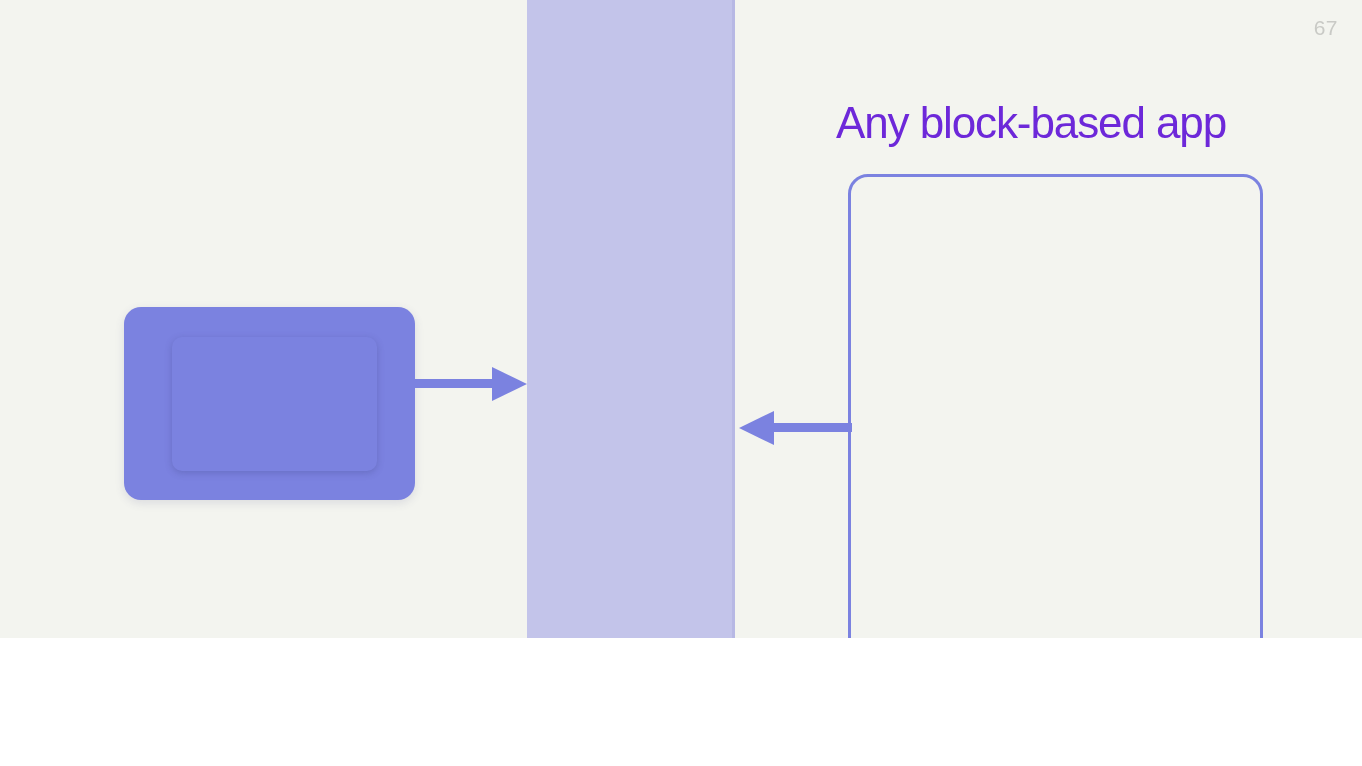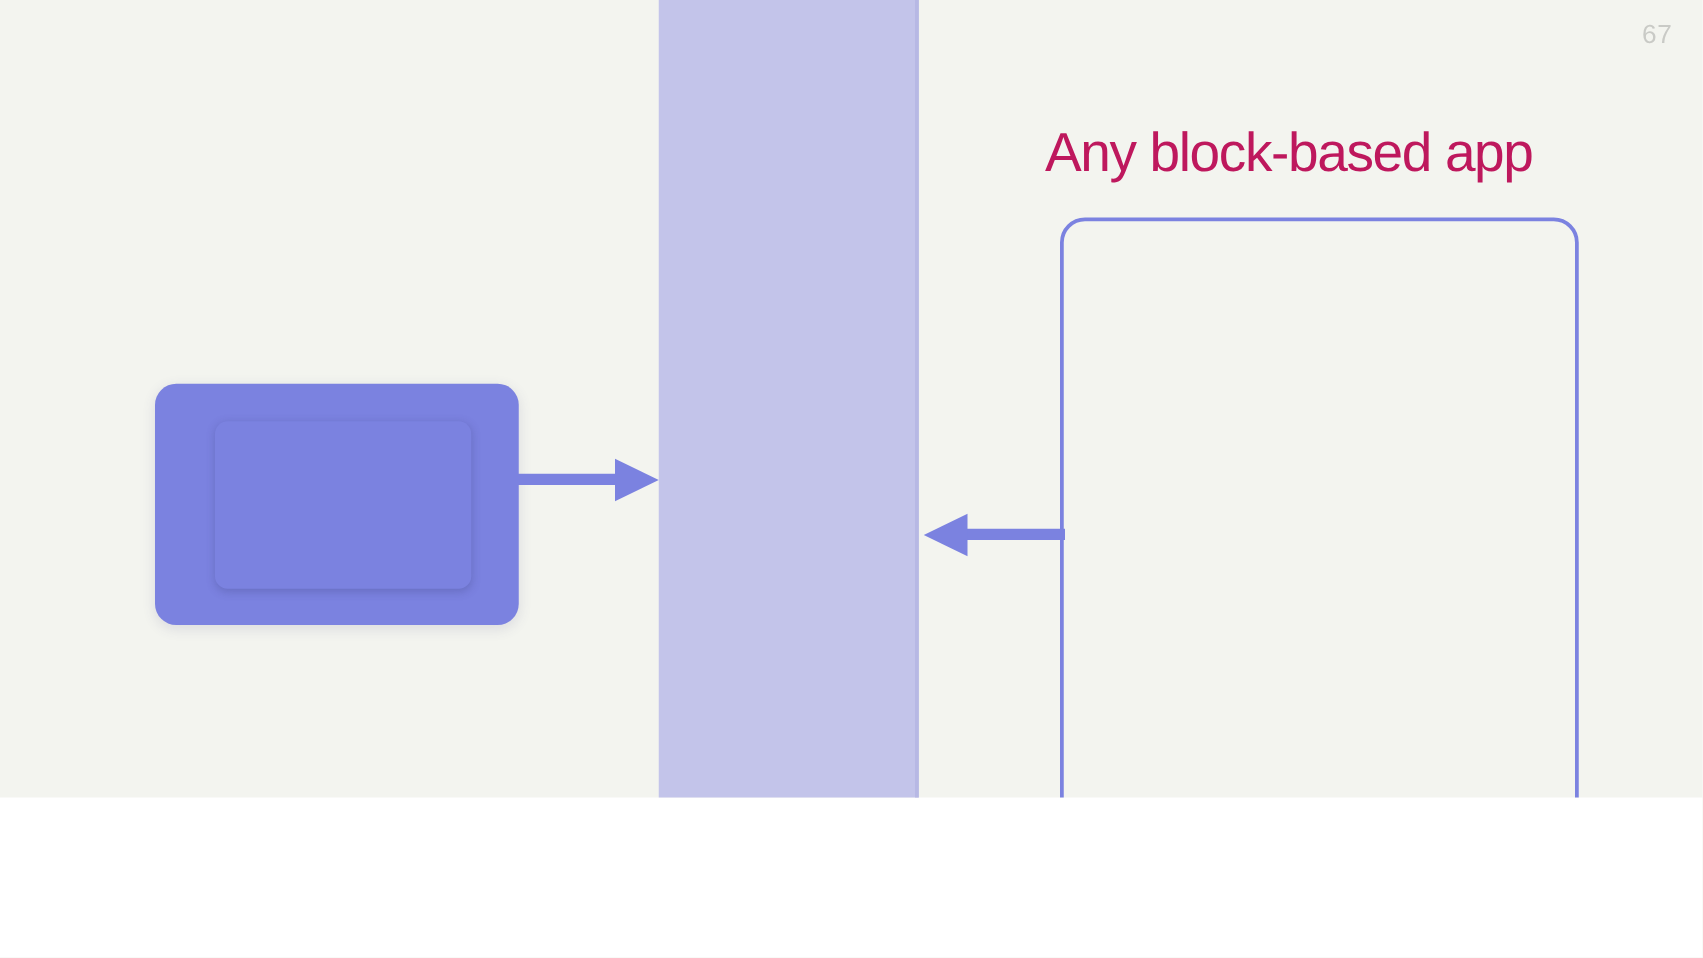--- a/index.html
+++ b/index.html
@@ -49,21 +49,21 @@
     color: #c9cac6;
     letter-spacing: 0.5px;
     font-family: "Liberation Sans", sans-serif;
   }
 
   
   .heading {
     position: absolute;
     font-size: 44px;
     font-weight: 400;
-    color: #be185d;
+    color: #6d28d9;
     letter-spacing: -1.1px;
     white-space: nowrap;
     font-family: "Liberation Sans", sans-serif;
   }
   .heading-block {
     left: 164px;
     top: 234px;
   }
   .heading-app {
     left: 836px;

